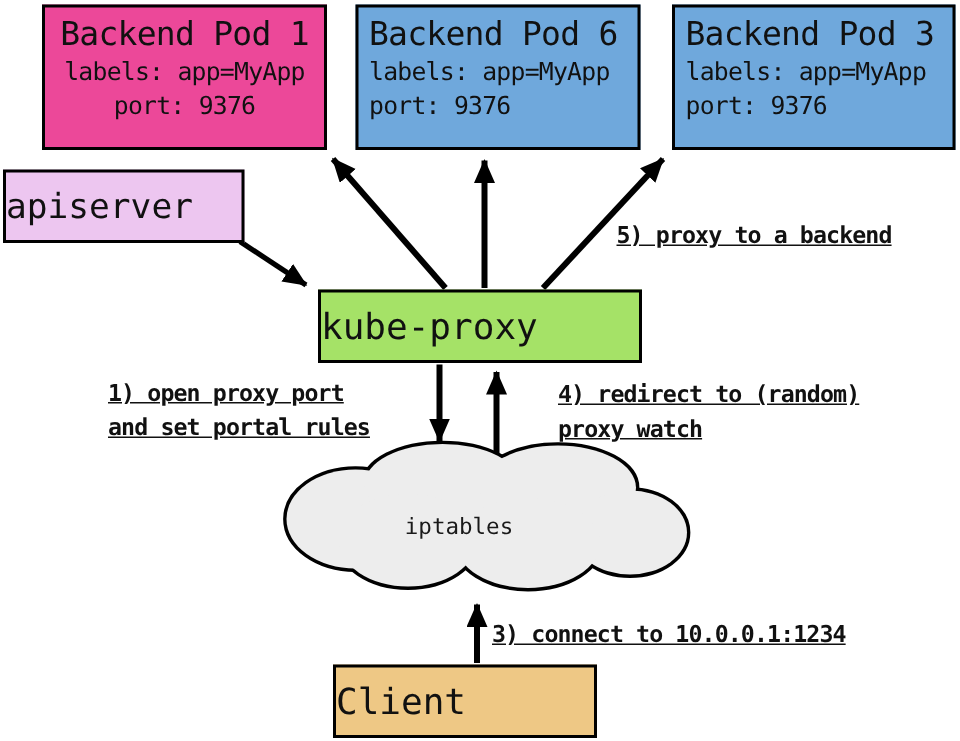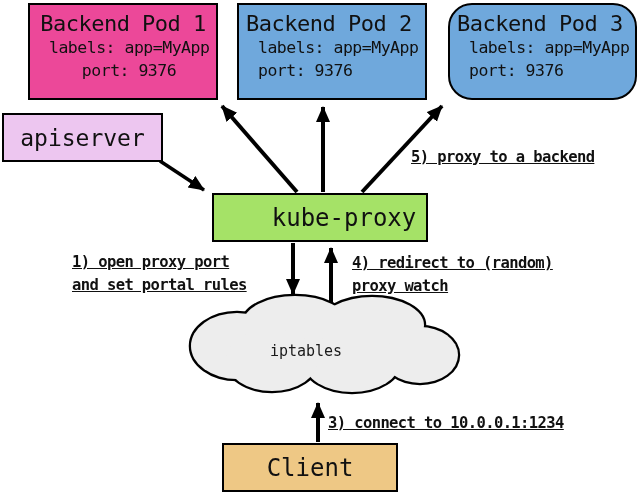--- a/index.html
+++ b/index.html
@@ -32,44 +32,43 @@
     font-size: 22px;
     line-height: 25px;
     white-space: nowrap;
     letter-spacing: -0.5px;
   }
   .pod-line {
     font-size: 16.5px;
     line-height: 23px;
     white-space: nowrap;
     letter-spacing: -0.5px;
-    margin-left: 12px;
   }
   .pod-line:first-of-type { margin-top: 3px; }
   .node-label-box {
     display: flex;
     align-items: center;
-    justify-content: center;
+    justify-content: flex-start;
     white-space: nowrap;
   }
   #apiserver-box { left: 2px; top: 113px; width: 161px; height: 49px; font-size: 23px; }
-  #kube-proxy-box { left: 212px; top: 193px; width: 216px; height: 49px; font-size: 24px; padding-left: 48px; }
+  #kube-proxy-box { left: 212px; top: 193px; width: 216px; height: 49px; font-size: 24px; }
   #client-box { left: 222px; top: 443px; width: 176px; height: 49px; font-size: 24px; }
   .step {
     position: absolute;
     font-weight: bold;
     font-size: 15.5px;
     line-height: 23px;
     white-space: nowrap;
     letter-spacing: -0.6px;
     text-decoration: underline;
   }
   #step1-label { left: 15px; top: 171px; }
   #step2-label { left: 72px; top: 251px; }
-  #step4-label { left: 352px; top: 252px; }
+  #step4-label { left: 372px; top: 252px; }
   #step5-label { left: 411px; top: 146px; }
   #step3-label { left: 328px; top: 412px; }
   #iptables-text {
     font-family: "DejaVu Sans Mono", "Liberation Mono", monospace;
     font-size: 15px;
   }
 </style>
 </head>
 <body>
 
@@ -110,25 +109,25 @@
     <line x1="331" y1="302" x2="331" y2="248" stroke="#000" stroke-width="4" marker-end="url(#ah)"></line>
     <line x1="318" y1="442" x2="318" y2="403" stroke="#000" stroke-width="4" marker-end="url(#ah)"></line>
   </svg>
 
   <div class="box pod" style="left: 28px; background-color: #ec4899; text-align: center;">
     <div class="pod-title">Backend Pod 1</div>
     <div class="pod-line">labels: app=MyApp</div>
     <div class="pod-line">port: 9376</div>
   </div>
   <div class="box pod" style="left: 237px; background-color: rgb(111, 168, 220);">
-    <div class="pod-title">Backend Pod 2</div>
+    <div class="pod-title">Backend Pod 6</div>
     <div class="pod-line">labels: app=MyApp</div>
     <div class="pod-line">port: 9376</div>
   </div>
-  <div class="box pod" style="left: 448px; width: 189px; background-color: rgb(111, 168, 220); border-radius: 24px;">
+  <div class="box pod" style="left: 448px; width: 189px; background-color: rgb(111, 168, 220);">
     <div class="pod-title">Backend Pod 3</div>
     <div class="pod-line">labels: app=MyApp</div>
     <div class="pod-line">port: 9376</div>
   </div>
 
   <div id="apiserver-box" class="box node-label-box" style="background-color: rgb(237, 198, 240);">
     <span>apiserver</span>
   </div>
 
   <div id="kube-proxy-box" class="box node-label-box" style="background-color: rgb(165, 226, 103);">

